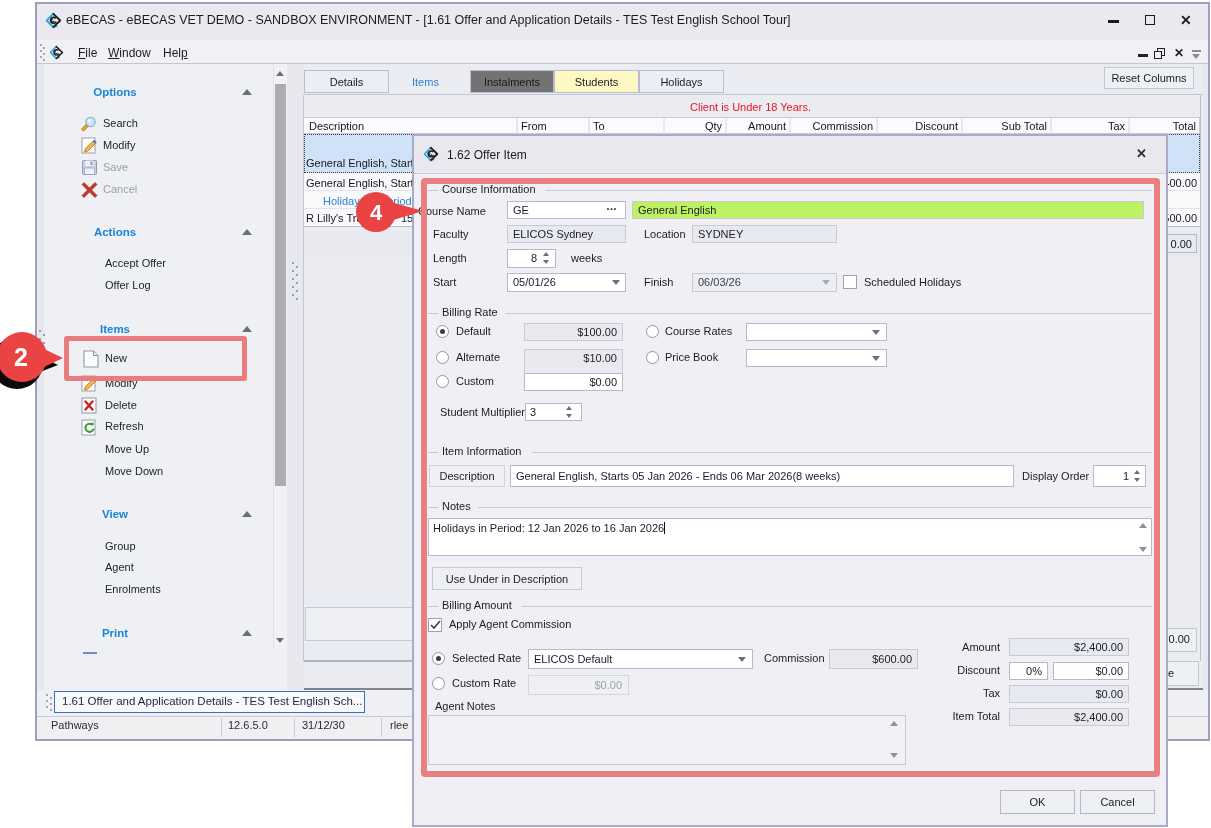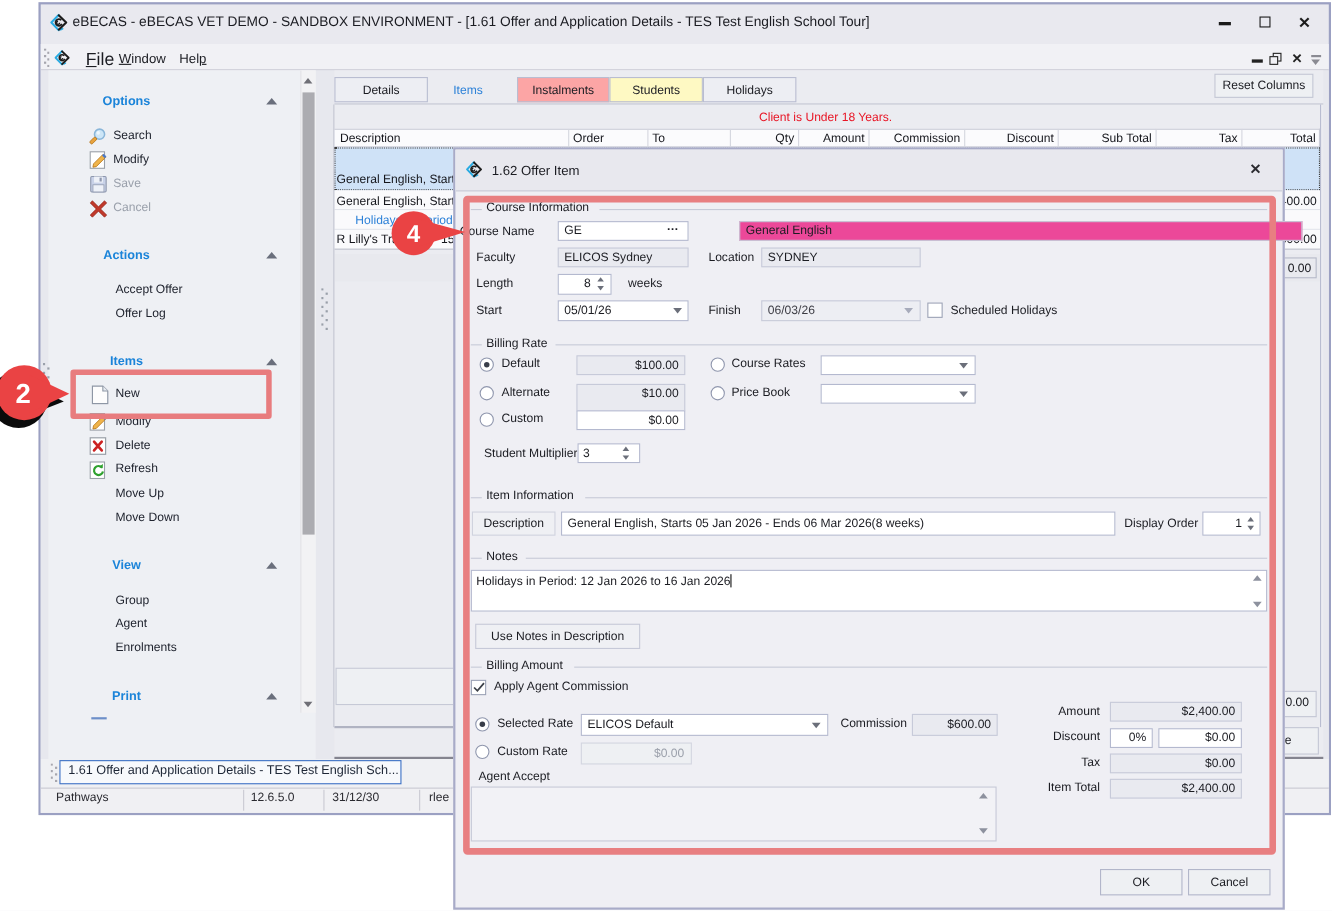--- a/index.html
+++ b/index.html
@@ -46,21 +46,21 @@
       <rect x="3" y="15" width="2" height="2"></rect>
     </g>
   </svg>
 <svg class="a" style="left:49px;top:45px" width="15" height="15" viewBox="0 0 17 17">
  <path d="M8.3 1.6 L1.7 8.5 L8.3 15.4" fill="none" stroke="#29abe2" stroke-width="1.9" stroke-linejoin="round" stroke-linecap="round"></path>
  <path d="M10.1 14.9 l1.8 -0.9" stroke="#29abe2" stroke-width="1.6" stroke-linecap="round"></path>
  <path d="M7.9 1.4 L15.2 8.5 L7.9 15.6" fill="none" stroke="#1c1c1c" stroke-width="1.9" stroke-linejoin="round"></path>
  <path d="M10.7 6.4 A3 3 0 1 0 11.2 9.7" fill="none" stroke="#1c1c1c" stroke-width="1.6"></path>
  <path d="M7.8 7.3 A1.4 1.4 0 1 0 9.2 8.7" fill="none" stroke="#1c1c1c" stroke-width="1.2"></path>
 </svg>
-<div class="lbl" style="left:78px;top:46px;font-size:16px"><u>F</u>ile</div>
+<div class="lbl" style="left:78px;top:46px;font-size:12px"><u>F</u>ile</div>
 <div class="lbl" style="left:108px;top:46px;font-size:12px"><u>W</u>indow</div>
 <div class="lbl" style="left:163px;top:46px;font-size:12px">Hel<u>p</u></div>
 <div class="a" style="left:1138px;top:54px;width:10px;height:3px;background:#222"></div>
 <div class="a" style="left:1157px;top:48px;width:8px;height:8px;border:1.5px solid #222"></div>
 <div class="a" style="left:1154px;top:51px;width:8px;height:8px;border:1.5px solid #222;background:#f1f1f5"></div>
 <div class="lbl" style="left:1174px;top:46px;font-size:12px;font-weight:bold;color:#222">✕</div>
 <div class="a" style="left:1192px;top:50px;width:9px;height:2px;background:#8a8a92"></div>
 <div class="dar" style="left:1192px;top:54px;border-top-color:#8a8a92;border-left-width:4.5px;border-right-width:4.5px"></div>
 
 <div class="a" style="left:37px;top:64px;width:1171px;height:626px;background:#e7e8ee"></div>
@@ -167,30 +167,30 @@
       <rect x="4" y="28" width="2" height="2"></rect>
       <rect x="0" y="32" width="2" height="2"></rect>
       <rect x="4" y="36" width="2" height="2"></rect>
     </g>
   </svg>
 
 <div class="a" style="left:304px;top:64px;width:899px;height:626px;background:#ebecf1"></div>
 
 <div class="btn" style="left:304px;top:70px;width:85px;height:23px;background:#edeef3;border-color:#b9bdd1">Details</div>
 <div class="lbl" style="left:412px;top:76px;color:#2e82d8">Items</div>
-<div class="btn" style="left:470px;top:70px;width:84px;height:23px;background:#fca5a5;border-color:#b9bdd1">Instalments</div>
+<div class="btn" style="left:470px;top:70px;width:84px;height:23px;background:#737373;border-color:#b9bdd1">Instalments</div>
 <div class="btn" style="left:554px;top:70px;width:85px;height:23px;background:#fef9c3;border-color:#b9bdd1">Students</div>
 <div class="btn" style="left:639px;top:70px;width:85px;height:23px;background:#edeef3;border-color:#b9bdd1">Holidays</div>
 <div class="btn" style="left:1104px;top:67px;width:90px;height:22px">Reset Columns</div>
 <div class="hline" style="left:304px;top:94px;width:899px;background:#c3c6d2"></div>
 <div class="lbl" style="left:690px;top:101px;color:#e81525">Client is Under 18 Years.</div>
 
 <div class="a" style="left:304px;top:117px;width:896px;height:17px;background:#fbfbfd;border:1px solid #c9cbd6;border-left:none"></div>
 <div class="cell" style="left:309px;top:120px">Description</div>
-<div class="cell" style="left:521px;top:120px">Order</div>
+<div class="cell" style="left:521px;top:120px">From</div>
 <div class="cell" style="left:593px;top:120px">To</div>
 <div class="cell" style="left:664px;top:120px;width:58px;text-align:right">Qty</div>
 <div class="cell" style="left:726px;top:120px;width:60px;text-align:right">Amount</div>
 <div class="cell" style="left:790px;top:120px;width:83px;text-align:right">Commission</div>
 <div class="cell" style="left:877px;top:120px;width:81px;text-align:right">Discount</div>
 <div class="cell" style="left:962px;top:120px;width:85px;text-align:right">Sub Total</div>
 <div class="cell" style="left:1051px;top:120px;width:74px;text-align:right">Tax</div>
 <div class="cell" style="left:1129px;top:120px;width:67px;text-align:right">Total</div>
 <svg class="a" style="left:304px;top:117px" width="896" height="17">
     <g stroke="#d4d6df" stroke-width="1">
@@ -264,21 +264,21 @@
 </svg>
 <div class="lbl" style="left:447px;top:148px;font-size:12px">1.62 Offer Item</div>
 <div class="lbl" style="left:1136px;top:146px;font-size:13px;font-weight:bold;color:#2b2b30">✕</div>
 
 <div class="hline" style="left:428px;top:190px;width:10px"></div>
 <div class="lbl" style="left:442px;top:183px">Course Information</div>
 <div class="hline" style="left:545px;top:190px;width:607px"></div>
 <div class="lbl" style="left:418px;top:205px">Course Name</div>
 <div class="tb" style="left:507px;top:201px;width:119px;height:18px;padding:2px 12px 0 5px">GE</div>
 <div class="lbl" style="left:606px;top:200px;font-weight:bold;letter-spacing:1px">…</div>
-<div class="ro" style="left:672px;top:201px;width:512px;height:18px;padding:2px 0 0 5px;background:#ec4899">General English</div>
+<div class="ro" style="left:632px;top:201px;width:512px;height:18px;padding:2px 0 0 5px;background:#bef264">General English</div>
 <div class="lbl" style="left:433px;top:228px">Faculty</div>
 <div class="ro" style="left:507px;top:225px;width:119px;height:18px;padding:2px 0 0 5px">ELICOS Sydney</div>
 <div class="lbl" style="left:644px;top:228px">Location</div>
 <div class="ro" style="left:692px;top:225px;width:145px;height:18px;padding:2px 0 0 5px">SYDNEY</div>
 <div class="lbl" style="left:433px;top:252px">Length</div>
 <div class="tb" style="left:507px;top:249px;width:49px;height:19px;padding:2px 0 0 0">
     <span style="position:absolute;right:18px">8</span>
   </div>
 <div class="uar" style="left:543px;top:252px;border-left-width:3.5px;border-right-width:3.5px;border-bottom-width:4.5px"></div>
 <div class="dar" style="left:543px;top:260px;border-left-width:3.5px;border-right-width:3.5px;border-top-width:4.5px"></div>
@@ -334,44 +334,44 @@
   </div>
 <div class="uar" style="left:1134px;top:470px;border-left-width:3.5px;border-right-width:3.5px;border-bottom-width:4.5px"></div>
 <div class="dar" style="left:1134px;top:478px;border-left-width:3.5px;border-right-width:3.5px;border-top-width:4.5px"></div>
 
 <div class="hline" style="left:428px;top:507px;width:10px"></div>
 <div class="lbl" style="left:442px;top:500px">Notes</div>
 <div class="hline" style="left:478px;top:507px;width:674px"></div>
 <div class="tb" style="left:428px;top:518px;width:724px;height:38px;padding:3px 0 0 4px">Holidays in Period: 12 Jan 2026 to 16 Jan 2026<span style="display:inline-block;width:1px;height:12px;background:#111;vertical-align:-2px"></span></div>
 <div class="uar" style="left:1139px;top:523px;border-bottom-color:#8d919e"></div>
 <div class="dar" style="left:1139px;top:547px;border-top-color:#8d919e"></div>
-<div class="btn" style="left:432px;top:567px;width:150px;height:23px;background:#eff0f4;border-color:#c6c9d8">Use Notes in Description</div>
+<div class="btn" style="left:432px;top:567px;width:150px;height:23px;background:#eff0f4;border-color:#c6c9d8">Use Under in Description</div>
 
 <div class="hline" style="left:428px;top:606px;width:10px"></div>
 <div class="lbl" style="left:442px;top:599px">Billing Amount</div>
 <div class="hline" style="left:522px;top:606px;width:630px"></div>
 <div class="a" style="left:428px;top:618px;width:14px;height:14px;background:#fff;border:1px solid #9ba1b5"></div>
 <svg class="a" style="left:430px;top:620px" width="11" height="10">
     <path d="M1 5 L4 8 L10 1" fill="none" stroke="#3c4048" stroke-width="1.6"></path>
   </svg>
 <div class="lbl" style="left:449px;top:618px">Apply Agent Commission</div>
 <div class="radio sel" style="left:432px;top:652px"></div>
 <div class="lbl" style="left:452px;top:652px">Selected Rate</div>
 <div class="tb" style="left:528px;top:649px;width:225px;height:20px;padding:3px 0 12px 5px">ELICOS Default</div>
 <div class="dar" style="left:738px;top:657px"></div>
 <div class="lbl" style="left:764px;top:652px">Commission</div>
-<div class="ro" style="left:829px;top:649px;width:78px;height:20px">
+<div class="ro" style="left:829px;top:649px;width:89px;height:20px">
     <span style="position:absolute;right:5px;top:3px">$600.00</span>
   </div>
 <div class="radio" style="left:432px;top:677px"></div>
 <div class="lbl" style="left:452px;top:677px">Custom Rate</div>
 <div class="ro" style="left:528px;top:675px;width:101px;height:20px;background:#eef0f3;border-color:#d3d5e0">
     <span style="position:absolute;right:6px;top:3px;color:#9ba0ab">$0.00</span>
   </div>
-<div class="lbl" style="left:435px;top:700px">Agent Accept</div>
+<div class="lbl" style="left:435px;top:700px">Agent Notes</div>
 <div class="a" style="left:428px;top:715px;width:478px;height:50px;background:#f2f2f6;border:1px solid #c6c9d8"></div>
 <div class="uar" style="left:890px;top:721px;border-bottom-color:#8d919e"></div>
 <div class="dar" style="left:890px;top:753px;border-top-color:#8d919e"></div>
 
 <div class="lbl" style="left:900px;top:641px;width:100px;text-align:right">Amount</div>
 <div class="ro" style="left:1009px;top:638px;width:120px;height:18px">
     <span style="position:absolute;right:5px;top:2px">$2,400.00</span>
   </div>
 <div class="lbl" style="left:900px;top:664px;width:100px;text-align:right">Discount</div>
 <div class="tb" style="left:1009px;top:662px;width:39px;height:18px">

